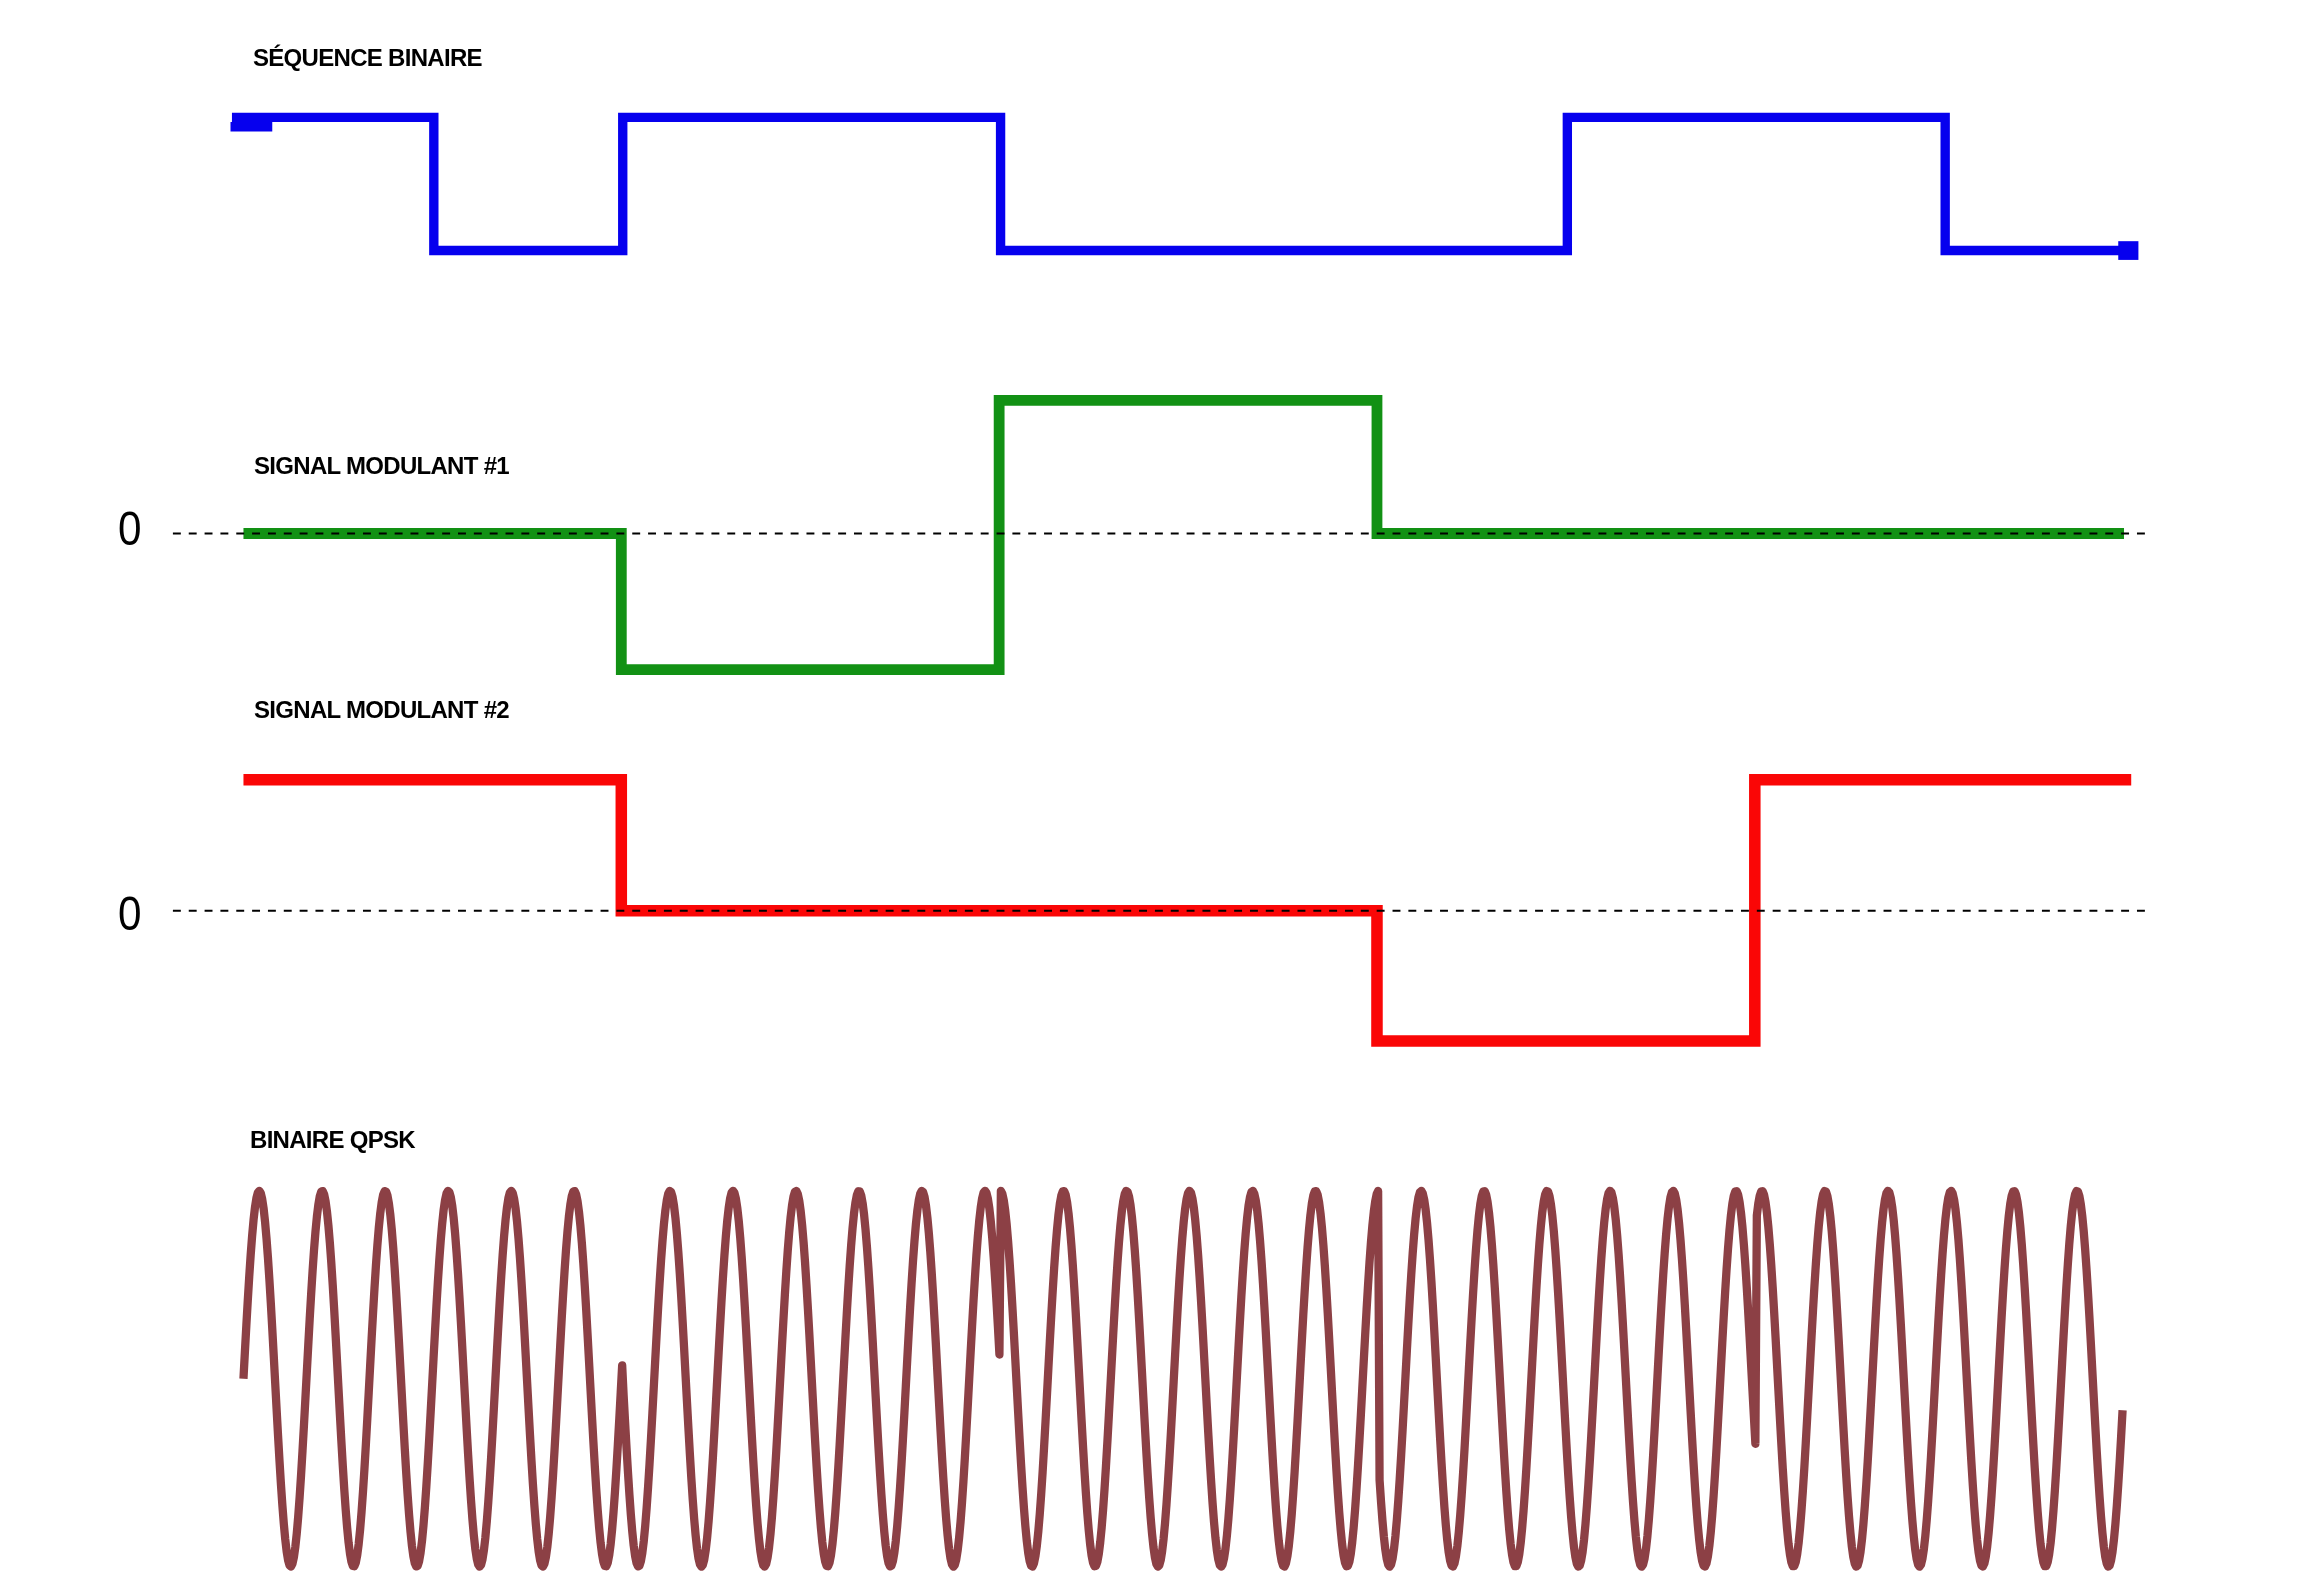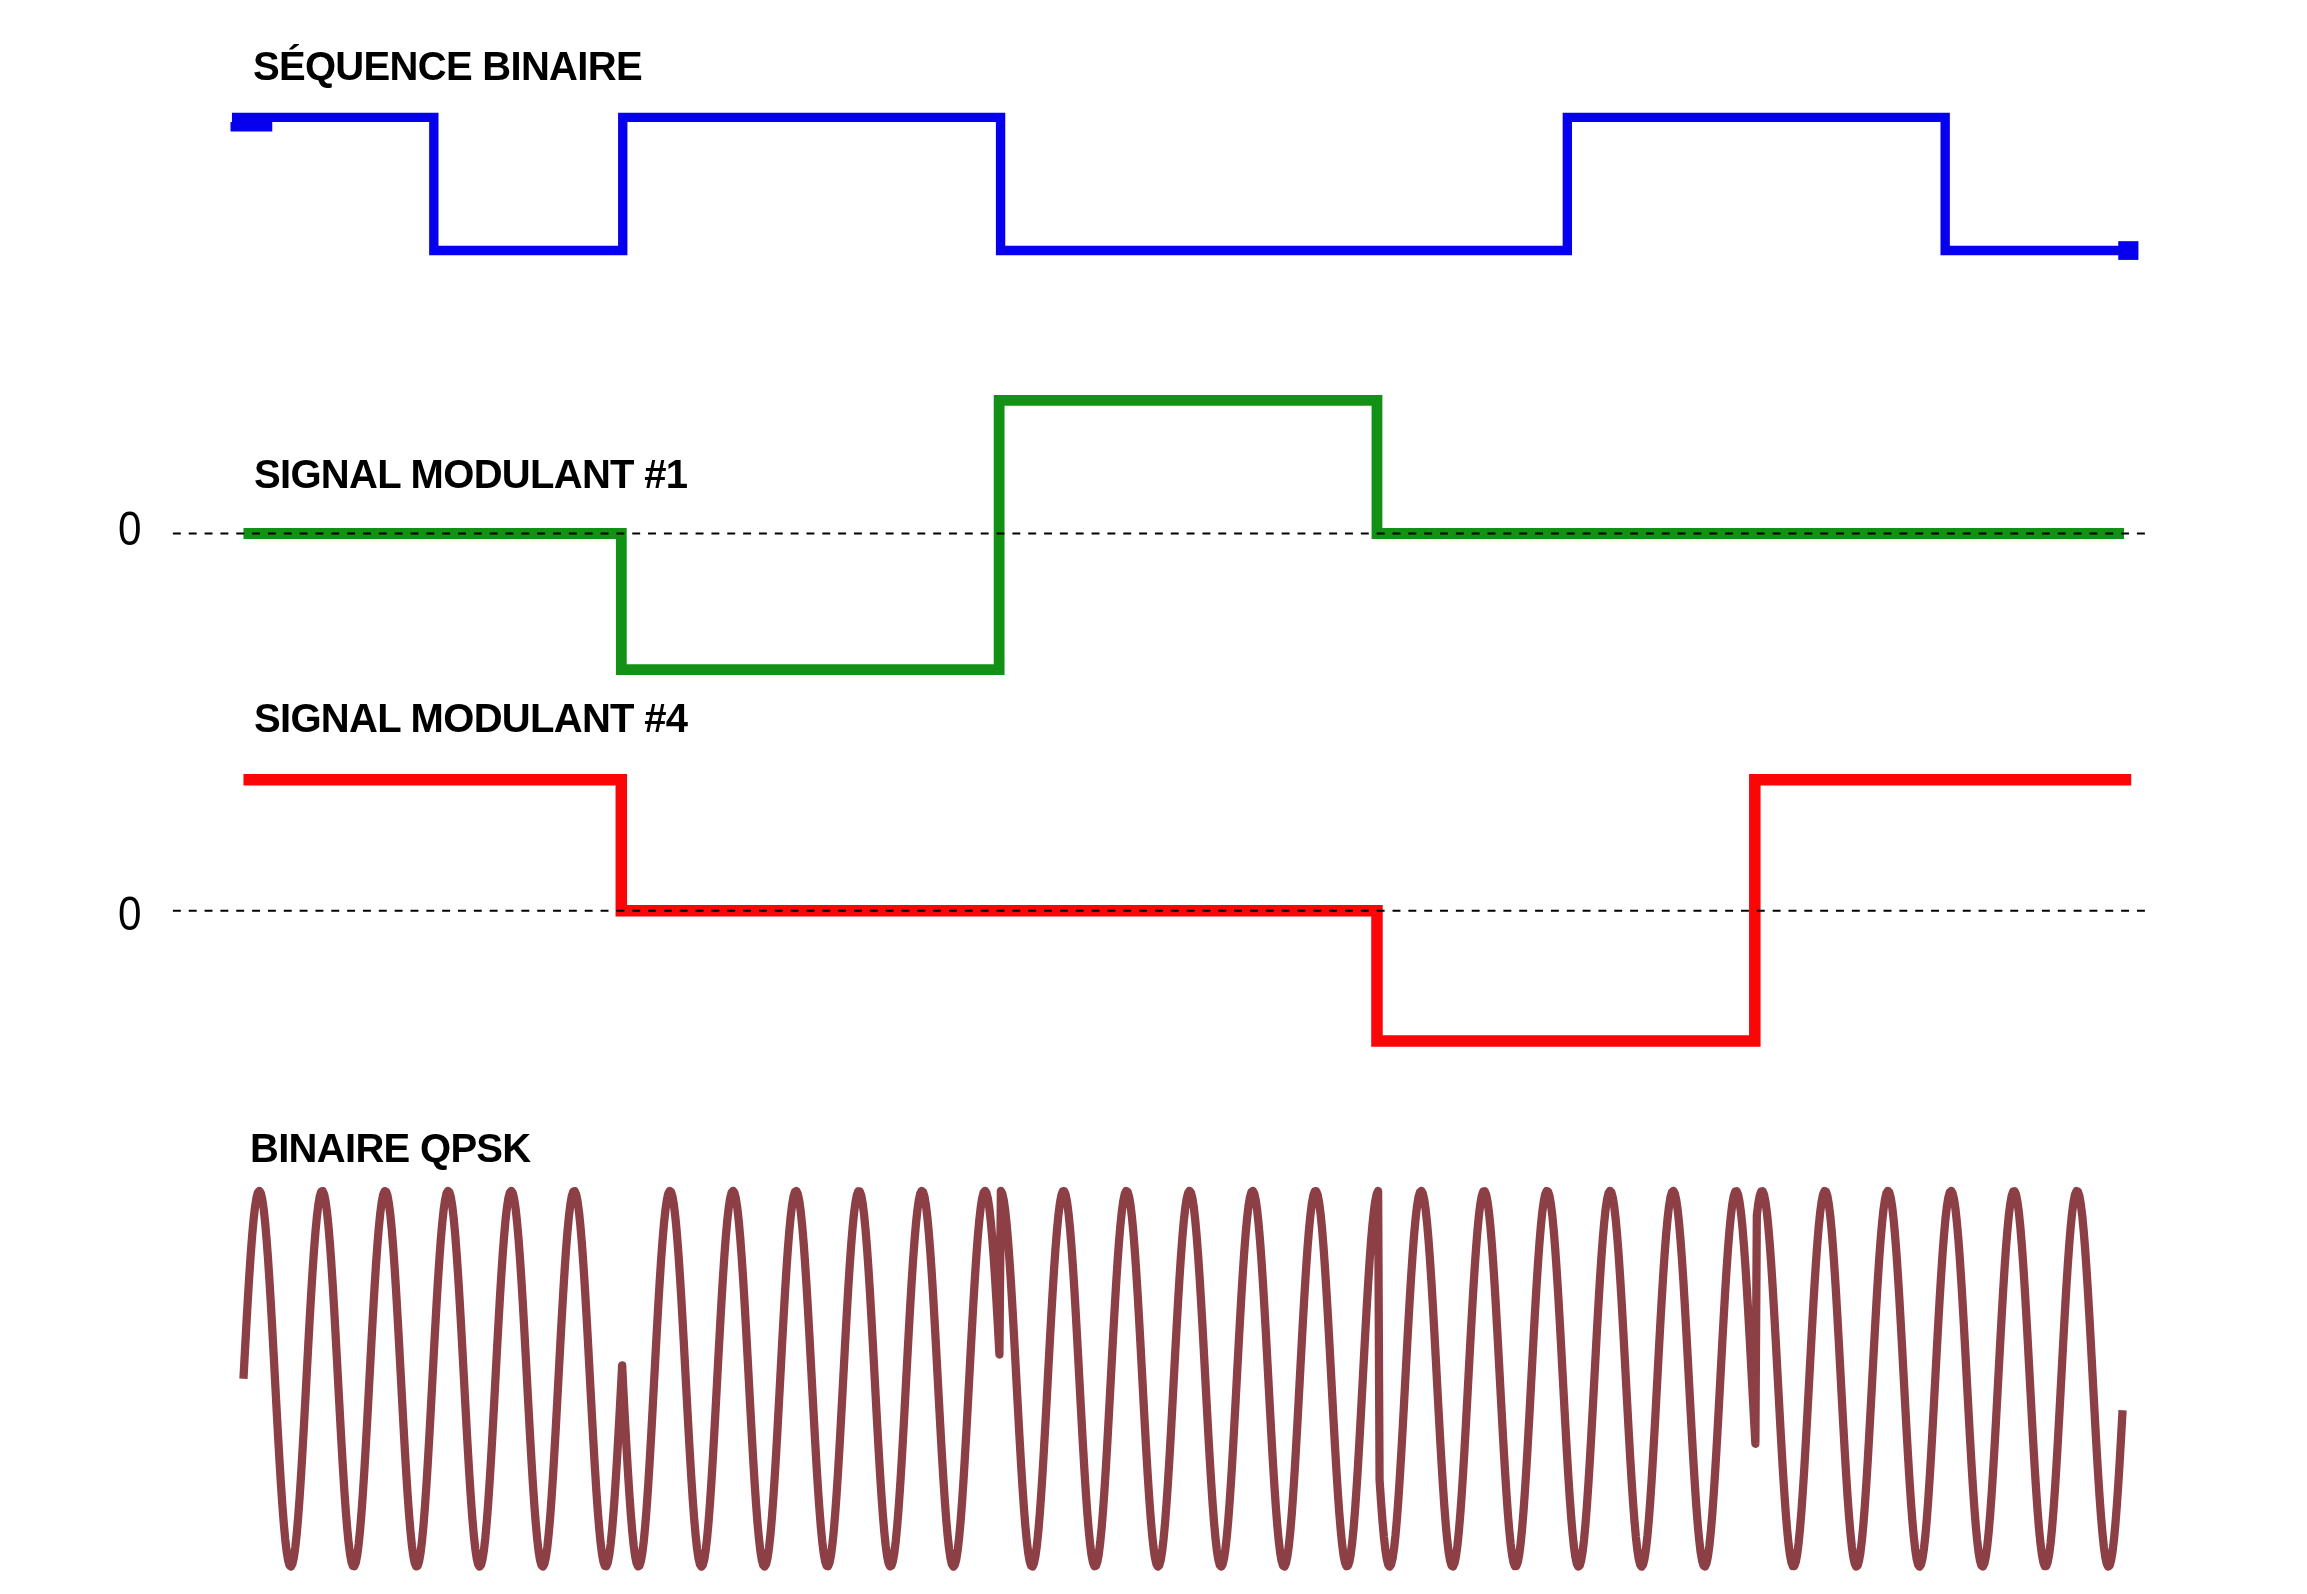--- a/index.html
+++ b/index.html
@@ -21,21 +21,21 @@
   }
   svg.waves {
     position: absolute;
     left: 0; top: 0;
     width: 2307px; height: 1594px;
     display: block;
   }
   .plot-title {
     position: absolute;
     color: #000000;
-    font-size: 40px;
+    font-size: 24px;
     font-weight: 700;
     letter-spacing: -0.7px;
     line-height: 1;
     white-space: nowrap;
   }
   .title-binary   { left: 253px; top: 46px;  }
   .title-mod1     { left: 254px; top: 454px; }
   .title-mod2     { left: 254px; top: 698px; }
   .title-qpsk     { left: 250px; top: 1128px;}
   .zero-label {
@@ -64,18 +64,18 @@
     <line x1="240" x2="2988" y1="741" y2="741" stroke="#000000" stroke-width="2.5" stroke-dasharray="11,11"></line>
     <line x1="240" x2="2988" y1="1265" y2="1265" stroke="#000000" stroke-width="2.5" stroke-dasharray="11,11"></line>
     <path fill="none" stroke-linejoin="round" stroke-linecap="butt" d="M338.0 1915.0 L340.0 1877.6 L342.0 1841.1 L344.0 1806.0 L346.0 1773.2 L348.0 1743.3 L350.0 1716.9 L352.0 1694.6 L354.0 1676.9 L356.0 1664.0 L358.0 1656.4 L360.0 1654.0 L362.0 1657.0 L364.0 1665.4 L366.0 1678.8 L368.0 1697.2 L370.0 1720.0 L372.0 1746.8 L374.0 1777.1 L376.0 1810.3 L378.0 1845.6 L380.0 1882.3 L382.0 1919.7 L384.0 1957.0 L386.0 1993.4 L388.0 2028.2 L390.0 2060.7 L392.0 2090.2 L394.0 2116.1 L396.0 2137.8 L398.0 2155.0 L400.0 2167.2 L402.0 2174.2 L404.0 2175.9 L406.0 2172.2 L408.0 2163.2 L410.0 2149.1 L412.0 2130.2 L414.0 2106.9 L416.0 2079.6 L418.0 2048.9 L420.0 2015.4 L422.0 1979.9 L424.0 1943.1 L426.0 1905.6 L428.0 1868.4 L430.0 1832.1 L432.0 1797.6 L434.0 1765.4 L436.0 1736.3 L438.0 1710.9 L440.0 1689.8 L442.0 1673.2 L444.0 1661.6 L446.0 1655.3 L448.0 1654.3 L450.0 1658.6 L452.0 1668.3 L454.0 1683.0 L456.0 1702.5 L458.0 1726.4 L460.0 1754.1 L462.0 1785.2 L464.0 1818.9 L466.0 1854.6 L468.0 1891.6 L470.0 1929.0 L472.0 1966.2 L474.0 2002.3 L476.0 2036.6 L478.0 2068.4 L480.0 2097.1 L482.0 2121.9 L484.0 2142.6 L486.0 2158.5 L488.0 2169.5 L490.0 2175.1 L492.0 2175.5 L494.0 2170.5 L496.0 2160.2 L498.0 2144.8 L500.0 2124.8 L502.0 2100.4 L504.0 2072.2 L506.0 2040.7 L508.0 2006.7 L510.0 1970.8 L512.0 1933.7 L514.0 1896.3 L516.0 1859.2 L518.0 1823.3 L520.0 1789.3 L522.0 1757.8 L524.0 1729.6 L526.0 1705.2 L528.0 1685.2 L530.0 1669.8 L532.0 1659.5 L534.0 1654.5 L536.0 1654.9 L538.0 1660.5 L540.0 1671.5 L542.0 1687.4 L544.0 1708.1 L546.0 1732.9 L548.0 1761.6 L550.0 1793.4 L552.0 1827.7 L554.0 1863.8 L556.0 1901.0 L558.0 1938.4 L560.0 1975.4 L562.0 2011.1 L564.0 2044.8 L566.0 2075.9 L568.0 2103.6 L570.0 2127.5 L572.0 2147.0 L574.0 2161.7 L576.0 2171.4 L578.0 2175.7 L580.0 2174.7 L582.0 2168.4 L584.0 2156.8 L586.0 2140.2 L588.0 2119.1 L590.0 2093.7 L592.0 2064.6 L594.0 2032.4 L596.0 1997.9 L598.0 1961.6 L600.0 1924.4 L602.0 1886.9 L604.0 1850.1 L606.0 1814.6 L608.0 1781.1 L610.0 1750.4 L612.0 1723.1 L614.0 1699.8 L616.0 1680.9 L618.0 1666.8 L620.0 1657.8 L622.0 1654.1 L624.0 1655.8 L626.0 1662.8 L628.0 1675.0 L630.0 1692.2 L632.0 1713.9 L634.0 1739.8 L636.0 1769.3 L638.0 1801.8 L640.0 1836.6 L642.0 1873.0 L644.0 1910.3 L646.0 1947.7 L648.0 1984.4 L650.0 2019.7 L652.0 2052.9 L654.0 2083.2 L656.0 2110.0 L658.0 2132.8 L660.0 2151.2 L662.0 2164.6 L664.0 2173.0 L666.0 2176.0 L668.0 2173.6 L670.0 2166.0 L672.0 2153.1 L674.0 2135.4 L676.0 2113.1 L678.0 2086.7 L680.0 2056.8 L682.0 2024.0 L684.0 1988.9 L686.0 1952.4 L688.0 1915.0 L690.0 1877.6 L692.0 1841.1 L694.0 1806.0 L696.0 1773.2 L698.0 1743.3 L700.0 1716.9 L702.0 1694.6 L704.0 1676.9 L706.0 1664.0 L708.0 1656.4 L710.0 1654.0 L712.0 1657.0 L714.0 1665.4 L716.0 1678.8 L718.0 1697.2 L720.0 1720.0 L722.0 1746.8 L724.0 1777.1 L726.0 1810.3 L728.0 1845.6 L730.0 1882.3 L732.0 1919.7 L734.0 1957.0 L736.0 1993.4 L738.0 2028.2 L740.0 2060.7 L742.0 2090.2 L744.0 2116.1 L746.0 2137.8 L748.0 2155.0 L750.0 2167.2 L752.0 2174.2 L754.0 2175.9 L756.0 2172.2 L758.0 2163.2 L760.0 2149.1 L762.0 2130.2 L764.0 2106.9 L766.0 2079.6 L768.0 2048.9 L770.0 2015.4 L772.0 1979.9 L774.0 1943.1 L776.0 1905.6 L778.0 1868.4 L780.0 1832.1 L782.0 1797.6 L784.0 1765.4 L786.0 1736.3 L788.0 1710.9 L790.0 1689.8 L792.0 1673.2 L794.0 1661.6 L796.0 1655.3 L798.0 1654.3 L800.0 1658.6 L802.0 1668.3 L804.0 1683.0 L806.0 1702.5 L808.0 1726.4 L810.0 1754.1 L812.0 1785.2 L814.0 1818.9 L816.0 1854.6 L818.0 1891.6 L820.0 1929.0 L822.0 1966.2 L824.0 2002.3 L826.0 2036.6 L828.0 2068.4 L830.0 2097.1 L832.0 2121.9 L834.0 2142.6 L836.0 2158.5 L838.0 2169.5 L840.0 2175.1 L842.0 2175.5 L844.0 2170.5 L846.0 2160.2 L848.0 2144.8 L850.0 2124.8 L852.0 2100.4 L854.0 2072.2 L856.0 2040.7 L858.0 2006.7 L860.0 1970.8 L862.0 1933.7 L864.0 1896.3 L866.0 1937.5 L868.0 1974.4 L870.0 2010.2 L872.0 2044.0 L874.0 2075.2 L876.0 2103.0 L878.0 2127.0 L880.0 2146.6 L882.0 2161.4 L884.0 2171.2 L886.0 2175.7 L888.0 2174.8 L890.0 2168.6 L892.0 2157.2 L894.0 2140.7 L896.0 2119.6 L898.0 2094.3 L900.0 2065.4 L902.0 2033.3 L904.0 1998.8 L906.0 1962.5 L908.0 1925.3 L910.0 1887.9 L912.0 1851.0 L914.0 1815.4 L916.0 1781.9 L918.0 1751.2 L920.0 1723.8 L922.0 1700.3 L924.0 1681.3 L926.0 1667.1 L928.0 1657.9 L930.0 1654.1 L932.0 1655.7 L934.0 1662.6 L936.0 1674.6 L938.0 1691.7 L940.0 1713.3 L942.0 1739.1 L944.0 1768.5 L946.0 1800.9 L948.0 1835.7 L950.0 1872.1 L952.0 1909.4 L954.0 1946.8 L956.0 1983.5 L958.0 2018.9 L960.0 2052.1 L962.0 2082.4 L964.0 2109.4 L966.0 2132.3 L968.0 2150.8 L970.0 2164.4 L972.0 2172.8 L974.0 2176.0 L976.0 2173.8 L978.0 2166.2 L980.0 2153.5 L982.0 2135.9 L984.0 2113.7 L986.0 2087.4 L988.0 2057.6 L990.0 2024.9 L992.0 1989.8 L994.0 1953.3 L996.0 1915.9 L998.0 1878.6 L1000.0 1842.0 L1002.0 1806.8 L1004.0 1774.0 L1006.0 1744.0 L1008.0 1717.5 L1010.0 1695.1 L1012.0 1677.3 L1014.0 1664.3 L1016.0 1656.5 L1018.0 1654.0 L1020.0 1656.9 L1022.0 1665.1 L1024.0 1678.4 L1026.0 1696.7 L1028.0 1719.4 L1030.0 1746.1 L1032.0 1776.3 L1034.0 1809.4 L1036.0 1844.7 L1038.0 1881.4 L1040.0 1918.7 L1042.0 1956.1 L1044.0 1992.5 L1046.0 2027.4 L1048.0 2060.0 L1050.0 2089.5 L1052.0 2115.5 L1054.0 2137.4 L1056.0 2154.6 L1058.0 2167.0 L1060.0 2174.1 L1062.0 2175.9 L1064.0 2172.4 L1066.0 2163.5 L1068.0 2149.5 L1070.0 2130.7 L1072.0 2107.5 L1074.0 2080.3 L1076.0 2049.7 L1078.0 2016.3 L1080.0 1980.8 L1082.0 1944.0 L1084.0 1906.6 L1086.0 1869.3 L1088.0 1833.0 L1090.0 1798.4 L1092.0 1766.2 L1094.0 1737.0 L1096.0 1711.5 L1098.0 1690.2 L1100.0 1673.6 L1102.0 1661.9 L1104.0 1655.4 L1106.0 1654.2 L1108.0 1658.4 L1110.0 1668.0 L1112.0 1682.6 L1114.0 1701.9 L1116.0 1725.7 L1118.0 1753.4 L1120.0 1784.4 L1122.0 1818.0 L1124.0 1853.7 L1126.0 1890.7 L1128.0 1928.1 L1130.0 1965.3 L1132.0 2001.4 L1134.0 2035.8 L1136.0 2067.7 L1138.0 2096.4 L1140.0 2121.4 L1142.0 2142.1 L1144.0 2158.2 L1146.0 2169.2 L1148.0 2175.1 L1150.0 2175.5 L1152.0 2170.6 L1154.0 2160.5 L1156.0 2145.3 L1158.0 2125.3 L1160.0 2101.0 L1162.0 2072.9 L1164.0 2041.6 L1166.0 2007.6 L1168.0 1971.7 L1170.0 1934.7 L1172.0 1897.2 L1174.0 1860.1 L1176.0 1824.2 L1178.0 1790.1 L1180.0 1758.6 L1182.0 1730.3 L1184.0 1705.8 L1186.0 1685.6 L1188.0 1670.2 L1190.0 1659.7 L1192.0 1654.6 L1194.0 1654.8 L1196.0 1660.3 L1198.0 1671.1 L1200.0 1687.0 L1202.0 1707.5 L1204.0 1732.3 L1206.0 1760.8 L1208.0 1792.6 L1210.0 1826.8 L1212.0 1862.9 L1214.0 1900.0 L1216.0 1937.5 L1218.0 1974.4 L1220.0 2010.2 L1222.0 2044.0 L1224.0 2075.2 L1226.0 2103.0 L1228.0 2127.0 L1230.0 2146.6 L1232.0 2161.4 L1234.0 2171.2 L1236.0 2175.7 L1238.0 2174.8 L1240.0 2168.6 L1242.0 2157.2 L1244.0 2140.7 L1246.0 2119.6 L1248.0 2094.3 L1250.0 2065.4 L1252.0 2033.3 L1254.0 1998.8 L1256.0 1962.5 L1258.0 1925.3 L1260.0 1887.9 L1262.0 1851.0 L1264.0 1815.4 L1266.0 1781.9 L1268.0 1751.2 L1270.0 1723.8 L1272.0 1700.3 L1274.0 1681.3 L1276.0 1667.1 L1278.0 1657.9 L1280.0 1654.1 L1282.0 1655.7 L1284.0 1662.6 L1286.0 1674.6 L1288.0 1691.7 L1290.0 1713.3 L1292.0 1739.1 L1294.0 1768.5 L1296.0 1800.9 L1298.0 1835.7 L1300.0 1872.1 L1302.0 1909.4 L1304.0 1946.8 L1306.0 1983.5 L1308.0 2018.9 L1310.0 2052.1 L1312.0 2082.4 L1314.0 2109.4 L1316.0 2132.3 L1318.0 2150.8 L1320.0 2164.4 L1322.0 2172.8 L1324.0 2176.0 L1326.0 2173.8 L1328.0 2166.2 L1330.0 2153.5 L1332.0 2135.9 L1334.0 2113.7 L1336.0 2087.4 L1338.0 2057.6 L1340.0 2024.9 L1342.0 1989.8 L1344.0 1953.3 L1346.0 1915.9 L1348.0 1878.6 L1350.0 1842.0 L1352.0 1806.8 L1354.0 1774.0 L1356.0 1744.0 L1358.0 1717.5 L1360.0 1695.1 L1362.0 1677.3 L1364.0 1664.3 L1366.0 1656.5 L1368.0 1654.0 L1370.0 1656.9 L1372.0 1665.1 L1374.0 1678.4 L1376.0 1696.7 L1378.0 1719.4 L1380.0 1746.1 L1382.0 1776.3 L1384.0 1809.4 L1386.0 1844.7 L1388.0 1881.4 L1390.0 1654.1 L1392.0 1657.9 L1394.0 1666.9 L1396.0 1681.1 L1398.0 1700.1 L1400.0 1723.5 L1402.0 1750.8 L1404.0 1781.5 L1406.0 1815.0 L1408.0 1850.5 L1410.0 1887.4 L1412.0 1924.8 L1414.0 1962.1 L1416.0 1998.3 L1418.0 2032.9 L1420.0 2065.0 L1422.0 2094.0 L1424.0 2119.3 L1426.0 2140.5 L1428.0 2157.0 L1430.0 2168.5 L1432.0 2174.8 L1434.0 2175.7 L1436.0 2171.3 L1438.0 2161.6 L1440.0 2146.8 L1442.0 2127.2 L1444.0 2103.3 L1446.0 2075.5 L1448.0 2044.4 L1450.0 2010.6 L1452.0 1974.9 L1454.0 1937.9 L1456.0 1900.5 L1458.0 1863.3 L1460.0 1827.3 L1462.0 1793.0 L1464.0 1761.2 L1466.0 1732.6 L1468.0 1707.8 L1470.0 1687.2 L1472.0 1671.3 L1474.0 1660.4 L1476.0 1654.8 L1478.0 1654.5 L1480.0 1659.6 L1482.0 1670.0 L1484.0 1685.4 L1486.0 1705.5 L1488.0 1729.9 L1490.0 1758.2 L1492.0 1789.7 L1494.0 1823.7 L1496.0 1859.7 L1498.0 1896.7 L1500.0 1934.2 L1502.0 1971.2 L1504.0 2007.1 L1506.0 2041.1 L1508.0 2072.6 L1510.0 2100.7 L1512.0 2125.0 L1514.0 2145.1 L1516.0 2160.3 L1518.0 2170.6 L1520.0 2175.5 L1522.0 2175.1 L1524.0 2169.4 L1526.0 2158.4 L1528.0 2142.3 L1530.0 2121.7 L1532.0 2096.7 L1534.0 2068.0 L1536.0 2036.2 L1538.0 2001.9 L1540.0 1965.7 L1542.0 1928.6 L1544.0 1891.1 L1546.0 1854.2 L1548.0 1818.5 L1550.0 1784.8 L1552.0 1753.7 L1554.0 1726.0 L1556.0 1702.2 L1558.0 1682.8 L1560.0 1668.1 L1562.0 1658.5 L1564.0 1654.2 L1566.0 1655.3 L1568.0 1661.7 L1570.0 1673.4 L1572.0 1690.0 L1574.0 1711.2 L1576.0 1736.7 L1578.0 1765.8 L1580.0 1798.0 L1582.0 1832.6 L1584.0 1868.9 L1586.0 1906.1 L1588.0 1943.5 L1590.0 1980.4 L1592.0 2015.9 L1594.0 2049.3 L1596.0 2079.9 L1598.0 2107.2 L1600.0 2130.5 L1602.0 2149.3 L1604.0 2163.4 L1606.0 2172.3 L1608.0 2175.9 L1610.0 2174.2 L1612.0 2167.1 L1614.0 2154.8 L1616.0 2137.6 L1618.0 2115.8 L1620.0 2089.9 L1622.0 2060.3 L1624.0 2027.8 L1626.0 1993.0 L1628.0 1956.5 L1630.0 1919.2 L1632.0 1881.8 L1634.0 1845.1 L1636.0 1809.8 L1638.0 1776.7 L1640.0 1746.5 L1642.0 1719.7 L1644.0 1696.9 L1646.0 1678.6 L1648.0 1665.2 L1650.0 1657.0 L1652.0 1654.0 L1654.0 1656.4 L1656.0 1664.2 L1658.0 1677.1 L1660.0 1694.9 L1662.0 1717.2 L1664.0 1743.6 L1666.0 1773.6 L1668.0 1806.4 L1670.0 1841.5 L1672.0 1878.1 L1674.0 1915.5 L1676.0 1952.8 L1678.0 1989.4 L1680.0 2024.4 L1682.0 2057.2 L1684.0 2087.1 L1686.0 2113.4 L1688.0 2135.6 L1690.0 2153.3 L1692.0 2166.1 L1694.0 2173.7 L1696.0 2176.0 L1698.0 2172.9 L1700.0 2164.5 L1702.0 2151.0 L1704.0 2132.6 L1706.0 2109.7 L1708.0 2082.8 L1710.0 2052.5 L1712.0 2019.3 L1714.0 1984.0 L1716.0 1947.2 L1718.0 1909.8 L1720.0 1872.6 L1722.0 1836.1 L1724.0 1801.3 L1726.0 1768.9 L1728.0 1739.4 L1730.0 1713.6 L1732.0 1691.9 L1734.0 1674.8 L1736.0 1662.7 L1738.0 1655.7 L1740.0 1654.1 L1742.0 1657.9 L1744.0 1666.9 L1746.0 1681.1 L1748.0 1700.1 L1750.0 1723.5 L1752.0 1750.8 L1754.0 1781.5 L1756.0 1815.0 L1758.0 1850.5 L1760.0 1887.4 L1762.0 1924.8 L1764.0 1962.1 L1766.0 1998.3 L1768.0 2032.9 L1770.0 2065.0 L1772.0 2094.0 L1774.0 2119.3 L1776.0 2140.5 L1778.0 2157.0 L1780.0 2168.5 L1782.0 2174.8 L1784.0 2175.7 L1786.0 2171.3 L1788.0 2161.6 L1790.0 2146.8 L1792.0 2127.2 L1794.0 2103.3 L1796.0 2075.5 L1798.0 2044.4 L1800.0 2010.6 L1802.0 1974.9 L1804.0 1937.9 L1806.0 1900.5 L1808.0 1863.3 L1810.0 1827.3 L1812.0 1793.0 L1814.0 1761.2 L1816.0 1732.6 L1818.0 1707.8 L1820.0 1687.2 L1822.0 1671.3 L1824.0 1660.4 L1826.0 1654.8 L1828.0 1654.5 L1830.0 1659.6 L1832.0 1670.0 L1834.0 1685.4 L1836.0 1705.5 L1838.0 1729.9 L1840.0 1758.2 L1842.0 1789.7 L1844.0 1823.7 L1846.0 1859.7 L1848.0 1896.7 L1850.0 1934.2 L1852.0 1971.2 L1854.0 2007.1 L1856.0 2041.1 L1858.0 2072.6 L1860.0 2100.7 L1862.0 2125.0 L1864.0 2145.1 L1866.0 2160.3 L1868.0 2170.6 L1870.0 2175.5 L1872.0 2175.1 L1874.0 2169.4 L1876.0 2158.4 L1878.0 2142.3 L1880.0 2121.7 L1882.0 2096.7 L1884.0 2068.0 L1886.0 2036.2 L1888.0 2001.9 L1890.0 1965.7 L1892.0 1928.6 L1894.0 1891.1 L1896.0 1854.2 L1898.0 1818.5 L1900.0 1784.8 L1902.0 1753.7 L1904.0 1726.0 L1906.0 1702.2 L1908.0 1682.8 L1910.0 1668.1 L1912.0 1658.5 L1914.0 1654.2 L1916.0 2055.6 L1918.0 2085.6 L1920.0 2112.1 L1922.0 2134.6 L1924.0 2152.5 L1926.0 2165.5 L1928.0 2173.4 L1930.0 2176.0 L1932.0 2173.2 L1934.0 2165.1 L1936.0 2151.8 L1938.0 2133.7 L1940.0 2111.0 L1942.0 2084.3 L1944.0 2054.1 L1946.0 2021.1 L1948.0 1985.9 L1950.0 1949.2 L1952.0 1911.8 L1954.0 1874.5 L1956.0 1838.0 L1958.0 1803.1 L1960.0 1770.5 L1962.0 1740.9 L1964.0 1714.9 L1966.0 1692.9 L1968.0 1675.6 L1970.0 1663.2 L1972.0 1656.0 L1974.0 1654.1 L1976.0 1657.5 L1978.0 1666.3 L1980.0 1680.2 L1982.0 1698.9 L1984.0 1722.1 L1986.0 1749.3 L1988.0 1779.8 L1990.0 1813.2 L1992.0 1848.6 L1994.0 1885.4 L1996.0 1922.9 L1998.0 1960.1 L2000.0 1996.4 L2002.0 2031.1 L2004.0 2063.4 L2006.0 2092.6 L2008.0 2118.1 L2010.0 2139.5 L2012.0 2156.2 L2014.0 2168.0 L2016.0 2174.6 L2018.0 2175.8 L2020.0 2171.7 L2022.0 2162.2 L2024.0 2147.7 L2026.0 2128.4 L2028.0 2104.7 L2030.0 2077.1 L2032.0 2046.1 L2034.0 2012.5 L2036.0 1976.8 L2038.0 1939.9 L2040.0 1902.5 L2042.0 1865.3 L2044.0 1829.1 L2046.0 1794.7 L2048.0 1762.8 L2050.0 1734.0 L2052.0 1709.0 L2054.0 1688.2 L2056.0 1672.0 L2058.0 1660.9 L2060.0 1655.0 L2062.0 1654.4 L2064.0 1659.2 L2066.0 1669.3 L2068.0 1684.5 L2070.0 1704.3 L2072.0 1728.6 L2074.0 1756.6 L2076.0 1787.9 L2078.0 1821.9 L2080.0 1857.7 L2082.0 1894.8 L2084.0 1932.2 L2086.0 1969.3 L2088.0 2005.3 L2090.0 2039.4 L2092.0 2071.0 L2094.0 2099.3 L2096.0 2123.9 L2098.0 2144.1 L2100.0 2159.6 L2102.0 2170.1 L2104.0 2175.4 L2106.0 2175.3 L2108.0 2169.8 L2110.0 2159.1 L2112.0 2143.3 L2114.0 2122.9 L2116.0 2098.1 L2118.0 2069.6 L2120.0 2037.9 L2122.0 2003.7 L2124.0 1967.7 L2126.0 1930.6 L2128.0 1893.1 L2130.0 1856.1 L2132.0 1820.3 L2134.0 1786.5 L2136.0 1755.3 L2138.0 1727.4 L2140.0 1703.4 L2142.0 1683.7 L2144.0 1668.8 L2146.0 1658.9 L2148.0 1654.3 L2150.0 1655.1 L2152.0 1661.3 L2154.0 1672.6 L2156.0 1689.0 L2158.0 1710.0 L2160.0 1735.2 L2162.0 1764.2 L2164.0 1796.2 L2166.0 1830.7 L2168.0 1866.9 L2170.0 1904.1 L2172.0 1941.6 L2174.0 1978.4 L2176.0 2014.0 L2178.0 2047.6 L2180.0 2078.4 L2182.0 2105.8 L2184.0 2129.3 L2186.0 2148.5 L2188.0 2162.8 L2190.0 2172.0 L2192.0 2175.9 L2194.0 2174.4 L2196.0 2167.6 L2198.0 2155.6 L2200.0 2138.6 L2202.0 2117.1 L2204.0 2091.3 L2206.0 2062.0 L2208.0 2029.6 L2210.0 1994.9 L2212.0 1958.5 L2214.0 1921.2 L2216.0 1883.8 L2218.0 1847.0 L2220.0 1811.7 L2222.0 1778.4 L2224.0 1748.0 L2226.0 1721.0 L2228.0 1698.0 L2230.0 1679.5 L2232.0 1665.8 L2234.0 1657.3 L2236.0 1654.0 L2238.0 1656.2 L2240.0 1663.6 L2242.0 1676.3 L2244.0 1693.8 L2246.0 1715.9 L2248.0 1742.1 L2250.0 1771.9 L2252.0 1804.6 L2254.0 1839.6 L2256.0 1876.2 L2258.0 1913.5 L2260.0 1950.9 L2262.0 1987.5 L2264.0 2022.6 L2266.0 2055.6 L2268.0 2085.6 L2270.0 2112.1 L2272.0 2134.6 L2274.0 2152.5 L2276.0 2165.5 L2278.0 2173.4 L2280.0 2176.0 L2282.0 2173.2 L2284.0 2165.1 L2286.0 2151.8 L2288.0 2133.7 L2290.0 2111.0 L2292.0 2084.3 L2294.0 2054.1 L2296.0 2021.1 L2298.0 1985.9 L2300.0 1949.2 L2302.0 1911.8 L2304.0 1874.5 L2306.0 1838.0 L2308.0 1803.1 L2310.0 1770.5 L2312.0 1740.9 L2314.0 1714.9 L2316.0 1692.9 L2318.0 1675.6 L2320.0 1663.2 L2322.0 1656.0 L2324.0 1654.1 L2326.0 1657.5 L2328.0 1666.3 L2330.0 1680.2 L2332.0 1698.9 L2334.0 1722.1 L2336.0 1749.3 L2338.0 1779.8 L2340.0 1813.2 L2342.0 1848.6 L2344.0 1885.4 L2346.0 1922.9 L2348.0 1960.1 L2350.0 1996.4 L2352.0 2031.1 L2354.0 2063.4 L2356.0 2092.6 L2358.0 2118.1 L2360.0 2139.5 L2362.0 2156.2 L2364.0 2168.0 L2366.0 2174.6 L2368.0 2175.8 L2370.0 2171.7 L2372.0 2162.2 L2374.0 2147.7 L2376.0 2128.4 L2378.0 2104.7 L2380.0 2077.1 L2382.0 2046.1 L2384.0 2012.5 L2386.0 1976.8 L2388.0 1939.9 L2390.0 1902.5 L2392.0 1865.3 L2394.0 1829.1 L2396.0 1794.7 L2398.0 1762.8 L2400.0 1734.0 L2402.0 1709.0 L2404.0 1688.2 L2406.0 1672.0 L2408.0 1660.9 L2410.0 1655.0 L2412.0 1654.4 L2414.0 1659.2 L2416.0 1669.3 L2418.0 1684.5 L2420.0 1704.3 L2422.0 1728.6 L2424.0 1756.6 L2426.0 1787.9 L2428.0 1821.9 L2430.0 1857.7 L2432.0 1894.8 L2434.0 1932.2 L2436.0 1969.3 L2438.0 2005.3 L2440.0 1688.3 L2442.0 1672.1 L2444.0 1660.9 L2446.0 1655.0 L2448.0 1654.4 L2450.0 1659.2 L2452.0 1669.2 L2454.0 1684.3 L2456.0 1704.2 L2458.0 1728.4 L2460.0 1756.4 L2462.0 1787.7 L2464.0 1821.6 L2466.0 1857.5 L2468.0 1894.5 L2470.0 1931.9 L2472.0 1969.0 L2474.0 2005.0 L2476.0 2039.2 L2478.0 2070.7 L2480.0 2099.1 L2482.0 2123.7 L2484.0 2144.0 L2486.0 2159.5 L2488.0 2170.1 L2490.0 2175.4 L2492.0 2175.3 L2494.0 2169.8 L2496.0 2159.2 L2498.0 2143.5 L2500.0 2123.0 L2502.0 2098.3 L2504.0 2069.9 L2506.0 2038.2 L2508.0 2004.0 L2510.0 1968.0 L2512.0 1930.8 L2514.0 1893.4 L2516.0 1856.4 L2518.0 1820.6 L2520.0 1786.7 L2522.0 1755.5 L2524.0 1727.6 L2526.0 1703.5 L2528.0 1683.8 L2530.0 1668.9 L2532.0 1659.0 L2534.0 1654.3 L2536.0 1655.1 L2538.0 1661.2 L2540.0 1672.5 L2542.0 1688.9 L2544.0 1709.8 L2546.0 1735.0 L2548.0 1763.9 L2550.0 1796.0 L2552.0 1830.4 L2554.0 1866.6 L2556.0 1903.8 L2558.0 1941.3 L2560.0 1978.2 L2562.0 2013.8 L2564.0 2047.3 L2566.0 2078.2 L2568.0 2105.6 L2570.0 2129.2 L2572.0 2148.3 L2574.0 2162.7 L2576.0 2171.9 L2578.0 2175.9 L2580.0 2174.4 L2582.0 2167.7 L2584.0 2155.7 L2586.0 2138.8 L2588.0 2117.2 L2590.0 2091.5 L2592.0 2062.2 L2594.0 2029.9 L2596.0 1995.1 L2598.0 1958.8 L2600.0 1921.5 L2602.0 1884.1 L2604.0 1847.3 L2606.0 1811.9 L2608.0 1778.7 L2610.0 1748.2 L2612.0 1721.2 L2614.0 1698.2 L2616.0 1679.6 L2618.0 1665.9 L2620.0 1657.3 L2622.0 1654.0 L2624.0 1656.1 L2626.0 1663.6 L2628.0 1676.2 L2630.0 1693.7 L2632.0 1715.8 L2634.0 1741.9 L2636.0 1771.7 L2638.0 1804.4 L2640.0 1839.3 L2642.0 1875.9 L2644.0 1913.2 L2646.0 1950.6 L2648.0 1987.2 L2650.0 2022.4 L2652.0 2055.3 L2654.0 2085.4 L2656.0 2111.9 L2658.0 2134.4 L2660.0 2152.4 L2662.0 2165.5 L2664.0 2173.4 L2666.0 2176.0 L2668.0 2173.2 L2670.0 2165.2 L2672.0 2151.9 L2674.0 2133.8 L2676.0 2111.2 L2678.0 2084.5 L2680.0 2054.4 L2682.0 2021.4 L2684.0 1986.2 L2686.0 1949.5 L2688.0 1912.1 L2690.0 1874.8 L2692.0 1838.3 L2694.0 1803.4 L2696.0 1770.8 L2698.0 1741.1 L2700.0 1715.0 L2702.0 1693.1 L2704.0 1675.7 L2706.0 1663.3 L2708.0 1656.0 L2710.0 1654.1 L2712.0 1657.5 L2714.0 1666.2 L2716.0 1680.1 L2718.0 1698.8 L2720.0 1721.9 L2722.0 1749.1 L2724.0 1779.6 L2726.0 1812.9 L2728.0 1848.4 L2730.0 1885.2 L2732.0 1922.6 L2734.0 1959.8 L2736.0 1996.2 L2738.0 2030.8 L2740.0 2063.1 L2742.0 2092.4 L2744.0 2117.9 L2746.0 2139.3 L2748.0 2156.1 L2750.0 2167.9 L2752.0 2174.5 L2754.0 2175.8 L2756.0 2171.7 L2758.0 2162.3 L2760.0 2147.8 L2762.0 2128.6 L2764.0 2104.9 L2766.0 2077.3 L2768.0 2046.4 L2770.0 2012.7 L2772.0 1977.1 L2774.0 1940.2 L2776.0 1902.7 L2778.0 1865.6 L2780.0 1829.4 L2782.0 1795.0 L2784.0 1763.0 L2786.0 1734.2 L2788.0 1709.2 L2790.0 1688.3 L2792.0 1672.1 L2794.0 1660.9 L2796.0 1655.0 L2798.0 1654.4 L2800.0 1659.2 L2802.0 1669.2 L2804.0 1684.3 L2806.0 1704.2 L2808.0 1728.4 L2810.0 1756.4 L2812.0 1787.7 L2814.0 1821.6 L2816.0 1857.5 L2818.0 1894.5 L2820.0 1931.9 L2822.0 1969.0 L2824.0 2005.0 L2826.0 2039.2 L2828.0 2070.7 L2830.0 2099.1 L2832.0 2123.7 L2834.0 2144.0 L2836.0 2159.5 L2838.0 2170.1 L2840.0 2175.4 L2842.0 2175.3 L2844.0 2169.8 L2846.0 2159.2 L2848.0 2143.5 L2850.0 2123.0 L2852.0 2098.3 L2854.0 2069.9 L2856.0 2038.2 L2858.0 2004.0 L2860.0 1968.0 L2862.0 1930.8 L2864.0 1893.4 L2866.0 1856.4 L2868.0 1820.6 L2870.0 1786.7 L2872.0 1755.5 L2874.0 1727.6 L2876.0 1703.5 L2878.0 1683.8 L2880.0 1668.9 L2882.0 1659.0 L2884.0 1654.3 L2886.0 1655.1 L2888.0 1661.2 L2890.0 1672.5 L2892.0 1688.9 L2894.0 1709.8 L2896.0 1735.0 L2898.0 1763.9 L2900.0 1796.0 L2902.0 1830.4 L2904.0 1866.6 L2906.0 1903.8 L2908.0 1941.3 L2910.0 1978.2 L2912.0 2013.8 L2914.0 2047.3 L2916.0 2078.2 L2918.0 2105.6 L2920.0 2129.2 L2922.0 2148.3 L2924.0 2162.7 L2926.0 2171.9 L2928.0 2175.9 L2930.0 2174.4 L2932.0 2167.7 L2934.0 2155.7 L2936.0 2138.8 L2938.0 2117.2 L2940.0 2091.5 L2942.0 2062.2 L2944.0 2029.9 L2946.0 1995.1 L2948.0 1958.8" stroke="#8c4045" stroke-width="11.5"></path>
   </svg>
 
   <div class="plot-title title-binary">SÉQUENCE BINAIRE</div>
 
   <div class="zero-label zero-mod1">0</div>
   <div class="plot-title title-mod1">SIGNAL MODULANT #1</div>
 
-  <div class="plot-title title-mod2">SIGNAL MODULANT #4</div>
+  <div class="plot-title title-mod2">SIGNAL MODULANT #2</div>
   <div class="zero-label zero-mod2">0</div>
 
   <div class="plot-title title-qpsk">BINAIRE QPSK</div>
 </div>
 
 
 </body></html>

